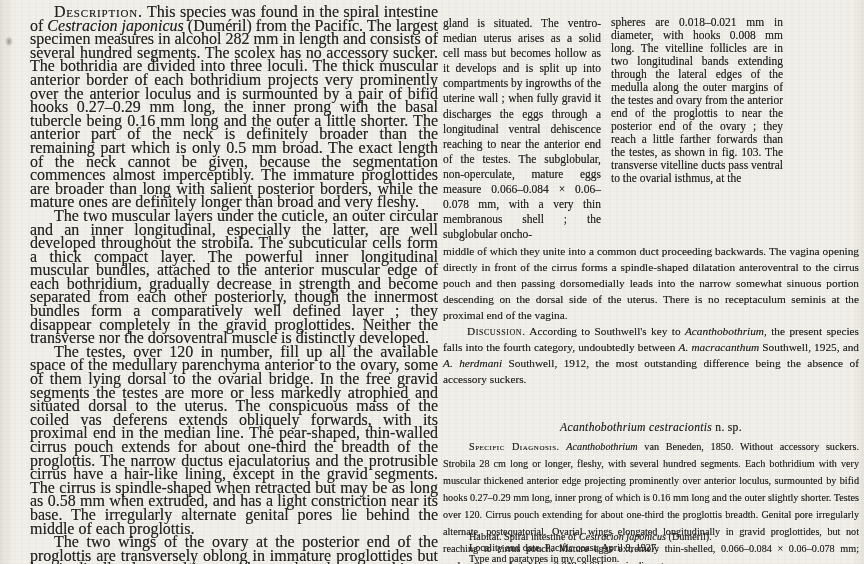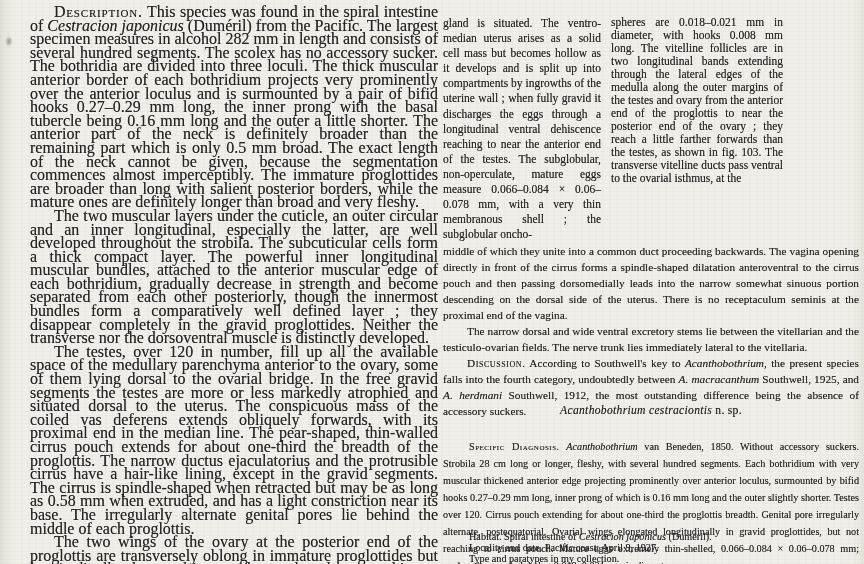--- a/index.html
+++ b/index.html
@@ -39,21 +39,21 @@
   .page-right{position:absolute;left:443px;top:0;width:416px;height:452px;}
   .rp-cols{position:absolute;top:16px;left:0;width:340px;display:flex;gap:10px;}
   .rp-col-a{width:158px;font-size:11.5px;line-height:15.1px;text-align:justify;}
   .rp-col-b{width:172px;font-size:11.5px;line-height:13px;text-align:justify;}
   .rp-cont{position:absolute;top:243px;left:0;width:416px;}
   .rp-cont p{
     margin:0;font-size:11.3px;line-height:16px;text-align:justify;
   }
   .rp-cont p.indent{text-indent:24px;}
   .rp-h2{
-    position:absolute;top:404px;left:0;width:416px;
+    position:absolute;top:421px;left:0;width:416px;
     margin:0;text-align:center;
     font-size:11.6px;font-weight:normal;letter-spacing:.3px;
   }
   .rp-diag{position:absolute;top:438px;left:0;width:416px;}
   .rp-diag p{
     margin:0;font-size:10.2px;line-height:17px;text-align:justify;text-indent:26px;
   }
   .rp-habitat{position:absolute;top:532px;left:0;width:416px;font-size:10.2px;line-height:10.9px;}
   .rp-habitat div{padding-left:26px;}
   
@@ -76,21 +76,20 @@
 
   <div class="page-right">
 
     <div class="rp-cols">
       <div class="rp-col-a">gland is situated. The ventro-median uterus arises as a solid cell mass but becomes hollow as it develops and is split up into compartments by ingrowths of the uterine wall ; when fully gravid it discharges the eggs through a longitudinal ventral dehiscence reaching to near the anterior end of the testes. The subglobular, non-operculate, mature eggs measure 0.066–0.084 × 0.06–0.078 mm, with a very thin membranous shell ; the subglobular oncho-</div>
       <div class="rp-col-b">spheres are 0.018–0.021 mm in diameter, with hooks 0.008 mm long. The vitelline follicles are in two longitudinal bands extending through the lateral edges of the medulla along the outer margins of the testes and ovary from the anterior end of the proglottis to near the posterior end of the ovary ; they reach a little farther forwards than the testes, as shown in fig. 103. The transverse vitelline ducts pass ventral to the ovarial isthmus, at the</div>
     </div>
 
     <div class="rp-cont">
       <p><span>middle of which they unite into a common duct proceeding backwards. The vagina opening directly in front of the cirrus forms a spindle-shaped dilatation anteroventral to the cirrus pouch and then passing dorsomedially leads into the narrow somewhat sinuous portion descending on the dorsal side of the uterus. There is no receptaculum seminis at the proximal end of the vagina.</span></p>
-      <p class="indent"><span>The narrow dorsal and wide ventral excretory stems lie between the vitellarian and the testiculo-ovarian fields. The nerve trunk lies immediately lateral to the vitellaria.</span></p>
       <p class="indent"><span class="sc">Discussion.</span><span> According to Southwell's key to </span><span class="i">Acanthobothrium</span><span>, the present species falls into the fourth category, undoubtedly between </span><span class="i">A. macracanthum</span><span> Southwell, 1925, and </span><span class="i">A. herdmani</span><span> Southwell, 1912, the most outstanding difference being the absence of accessory suckers.</span></p>
     </div>
 
     <h2 class="rp-h2"><span class="i">Acanthobothrium cestraciontis</span><span> n. sp.</span></h2>
 
     <div class="rp-diag">
       <p><span class="sc">Specific Diagnosis.</span><span> </span><span class="i">Acanthobothrium</span><span> van Beneden, 1850. Without accessory suckers. Strobila 28 cm long or longer, fleshy, with several hundred segments. Each bothridium with very muscular thickened anterior edge projecting prominently over anterior loculus, surmounted by bifid hooks 0.27–0.29 mm long, inner prong of which is 0.16 mm long and the outer slightly shorter. Testes over 120. Cirrus pouch extending for about one-third the proglottis breadth. Genital pore irregularly alternate, postequatorial. Ovarial wings elongated longitudinally in gravid proglottides, but not reaching to cirrus pouch. Mature eggs extremely thin-shelled, 0.066–0.084 × 0.06–0.078 mm; onchospheres subglobular, 0.018–0.021 mm in diameter.</span></p>
     </div>
 
     <div class="rp-habitat">

